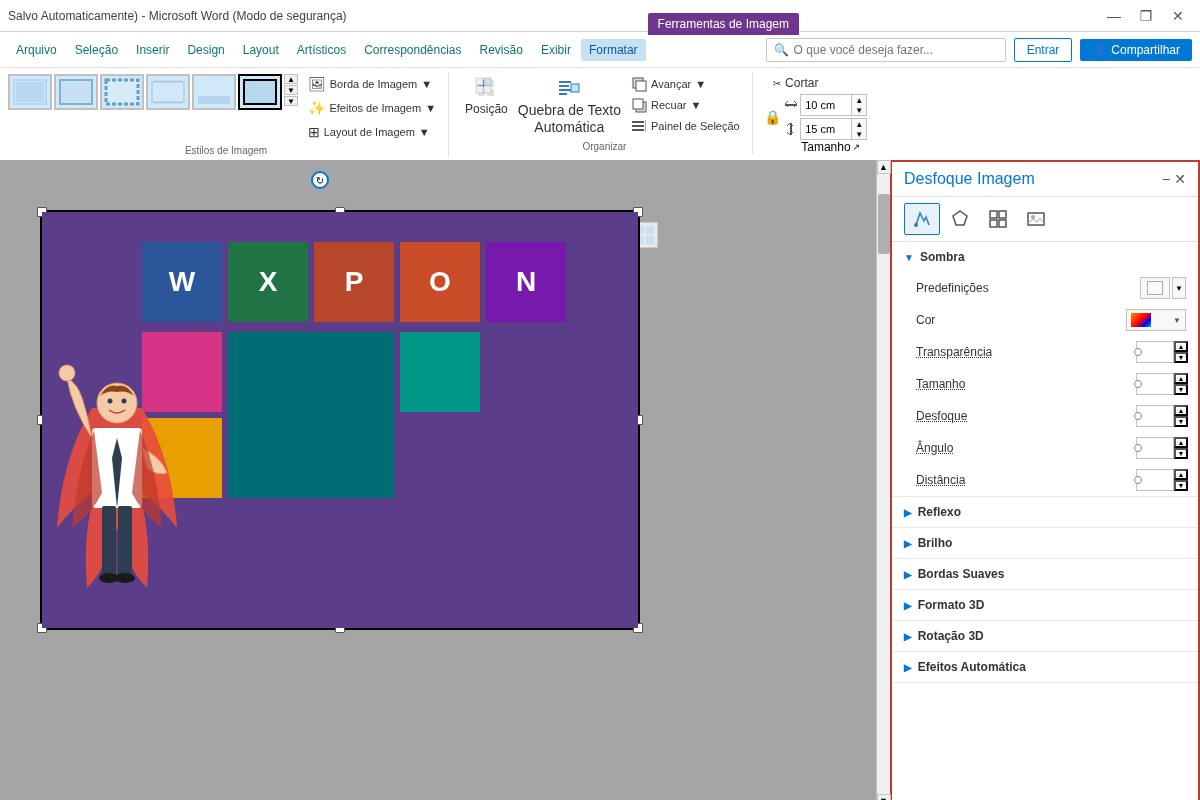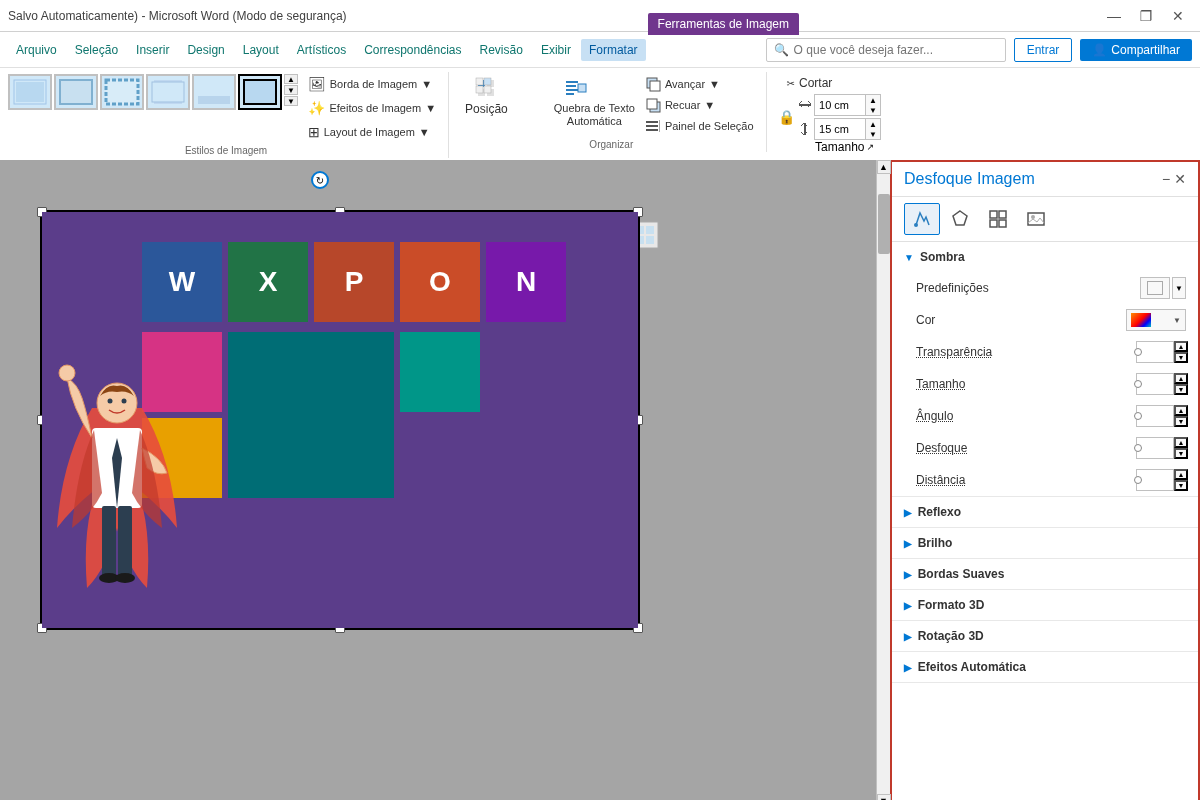--- a/index.html
+++ b/index.html
@@ -626,21 +626,21 @@
         <div class="toolbar-btn">
           <div class="toolbar-btn-icon">
             <svg width="24" height="24" viewBox="0 0 24 24">
                 <rect x="2" y="5" width="12" height="2" fill="#2b7fc0"></rect>
                 <rect x="2" y="9" width="10" height="2" fill="#2b7fc0"></rect>
                 <rect x="2" y="13" width="14" height="2" fill="#2b7fc0"></rect>
                 <rect x="2" y="17" width="8" height="2" fill="#2b7fc0"></rect>
                 <rect x="14" y="8" width="8" height="8" fill="#c8e0f4" stroke="#2b7fc0" stroke-width="1"></rect>
               </svg>
           </div>
-          <div class="toolbar-btn-label" style="font-size:11px;margin-left:36px;">Quebra de Texto<br>Automática</div>
+          <div class="toolbar-btn-label" style="font-size:14px;">Quebra de Texto<br>Automática</div>
         </div>
         <div class="avancar-col">
           <div class="toolbar-btn-sm">
             <svg width="16" height="16" viewBox="0 0 16 16">
                 <rect x="2" y="2" width="10" height="10" fill="#c8e0f4" stroke="#555" stroke-width="1"></rect>
                 <rect x="5" y="5" width="10" height="10" fill="#fff" stroke="#555" stroke-width="1"></rect>
               </svg>
             <span>Avançar</span>
             <span>▼</span>
           </div>
@@ -911,39 +911,39 @@
             <input type="text" value="" style="">
             <div class="spinner-btns">
               <button class="spinner-btn">▲</button>
               <button class="spinner-btn">▼</button>
             </div>
           </div>
         </div>
       </div>
 
       <div class="panel-row">
-        <span class="panel-label underline">Ângulo</span>
+        <span class="panel-label underline">Desfoque</span>
         <div class="panel-control">
           <div class="slider-row">
             <div class="slider-track">
               <div class="slider-handle" style="left:0;"></div>
             </div>
           </div>
           <div class="spinner-input">
             <input type="text" value="" style="">
             <div class="spinner-btns">
               <button class="spinner-btn">▲</button>
               <button class="spinner-btn">▼</button>
             </div>
           </div>
         </div>
       </div>
 
       <div class="panel-row">
-        <span class="panel-label underline">Desfoque</span>
+        <span class="panel-label underline">Ângulo</span>
         <div class="panel-control">
           <div class="slider-row">
             <div class="slider-track">
               <div class="slider-handle" style="left:0;"></div>
             </div>
           </div>
           <div class="spinner-input">
             <input type="text" value="" style="">
             <div class="spinner-btns">
               <button class="spinner-btn">▲</button>

